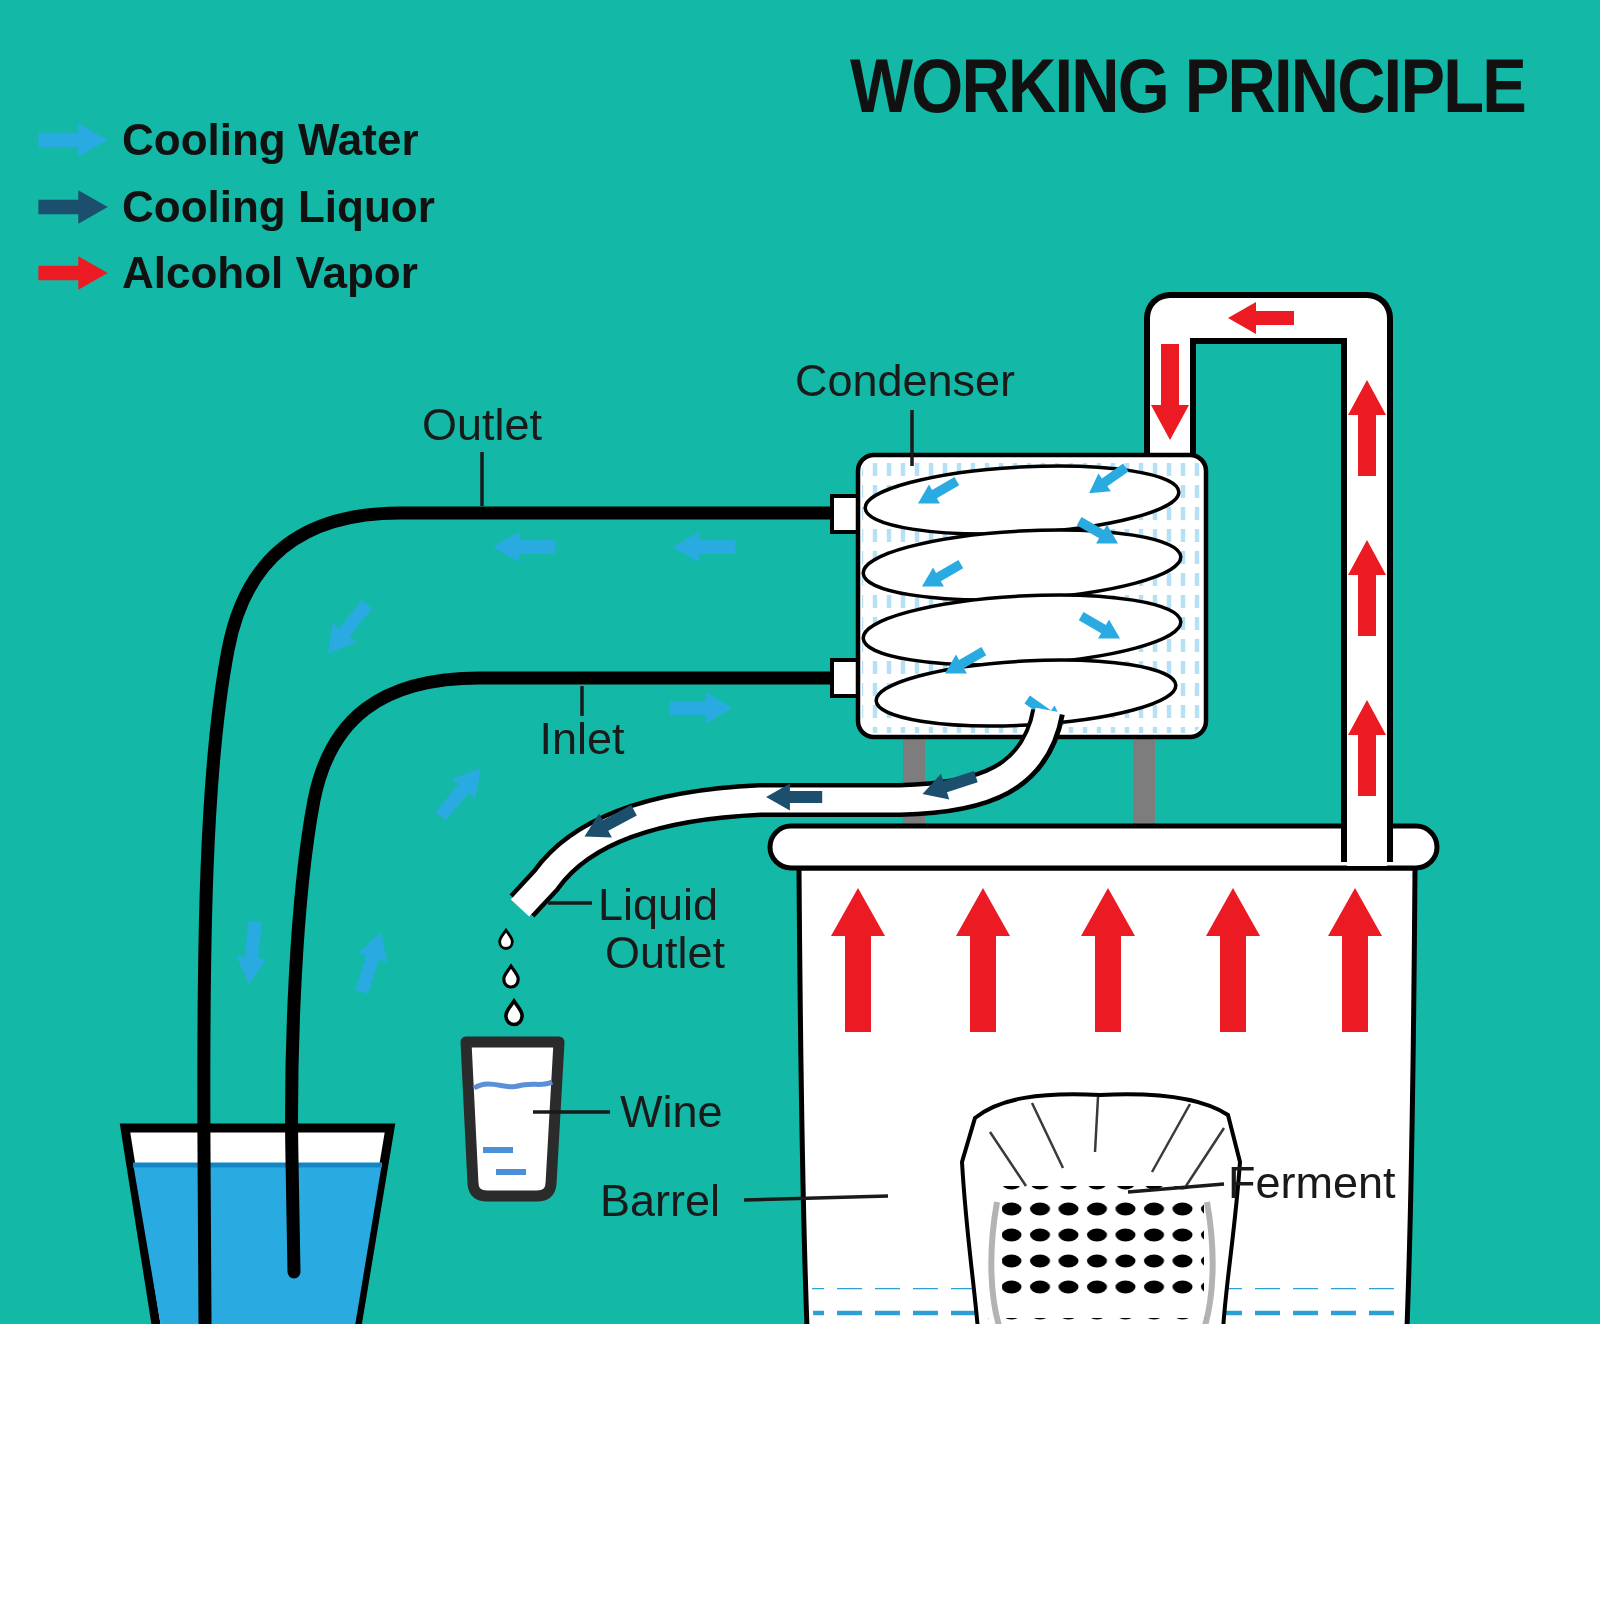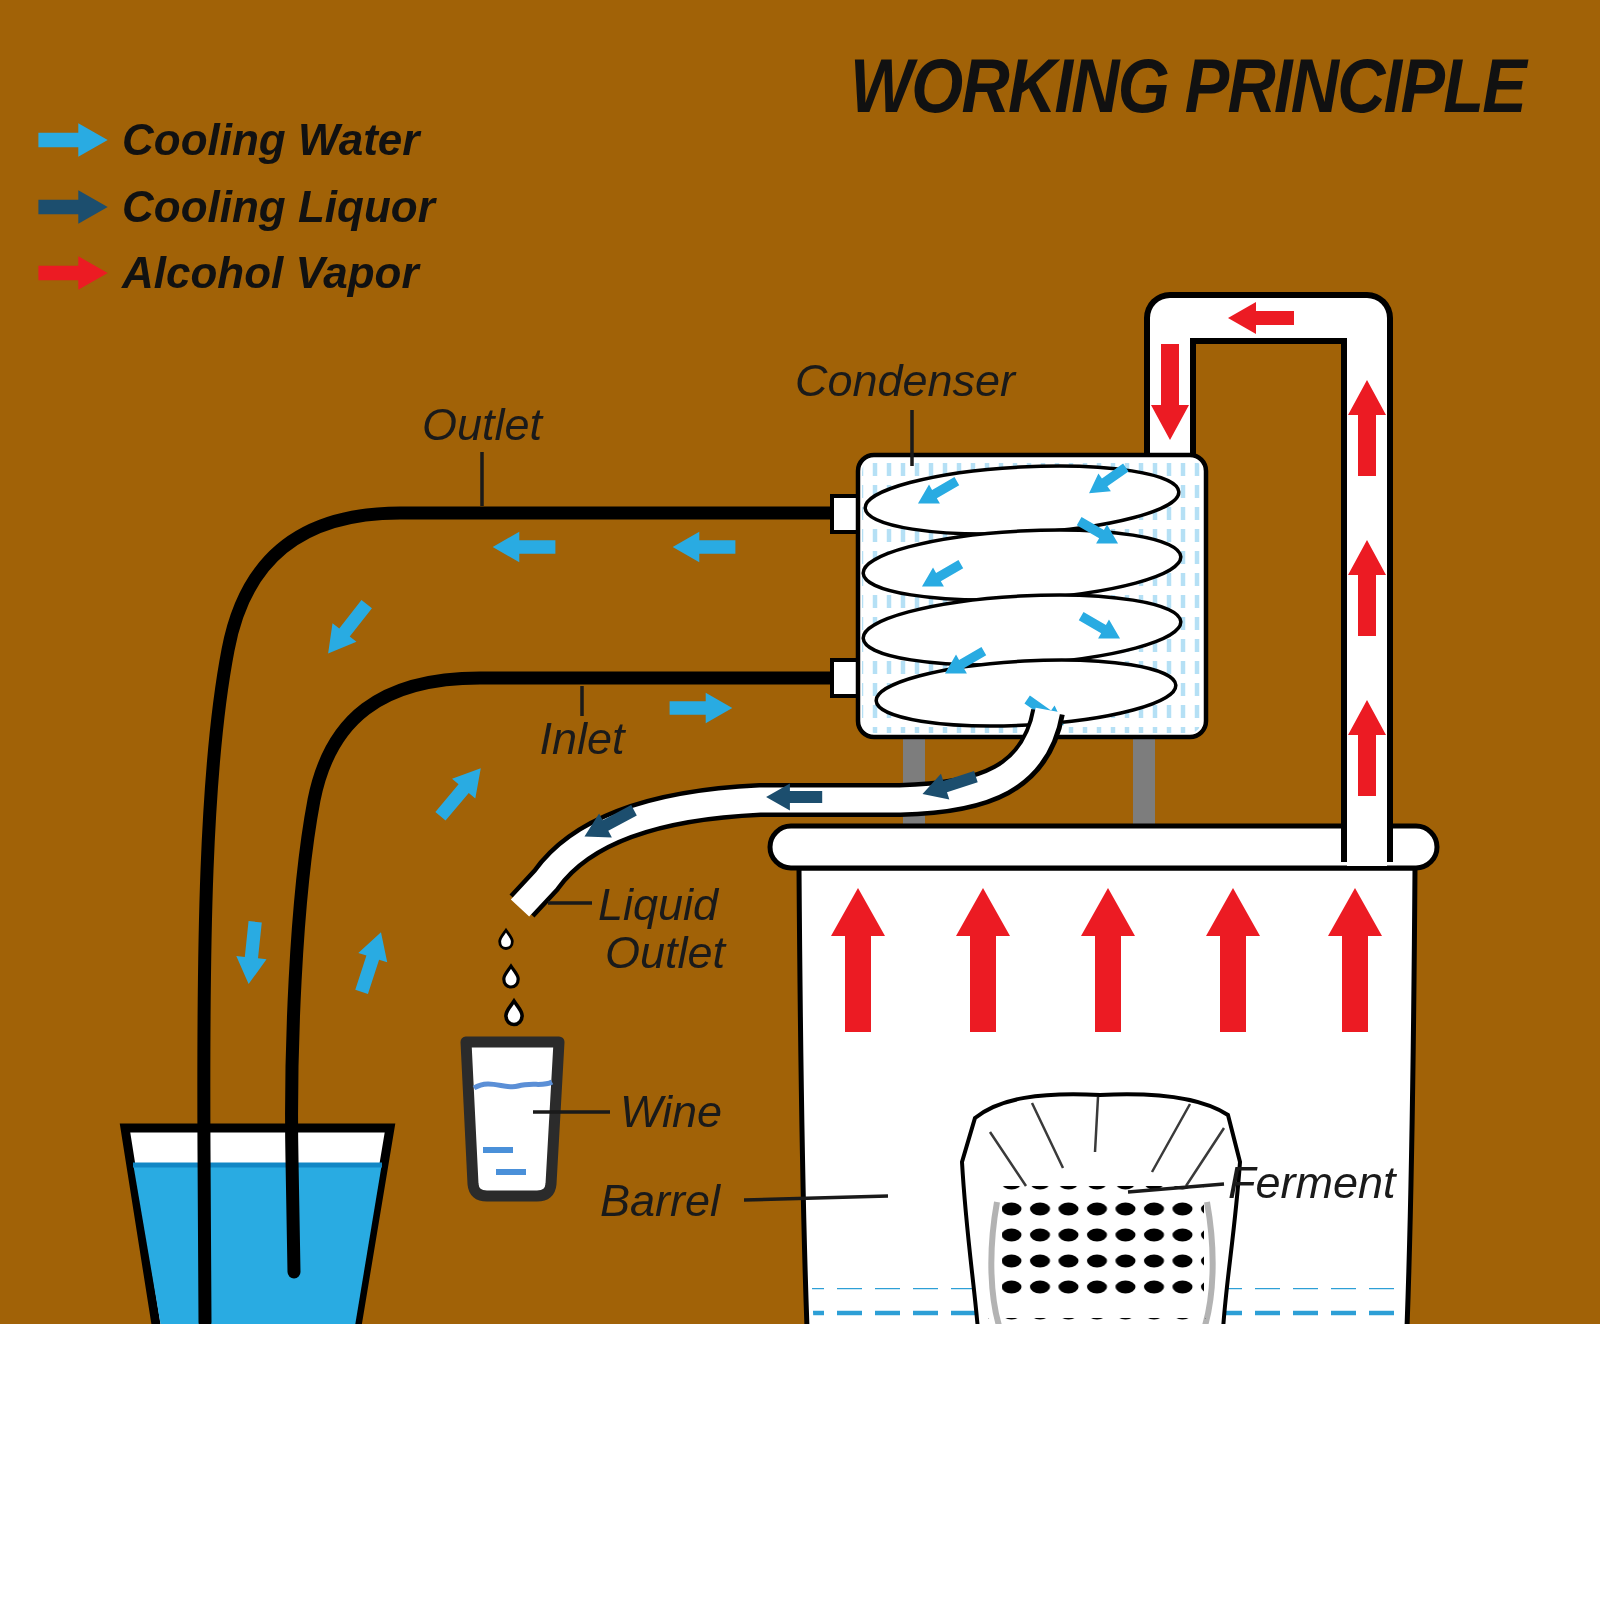--- a/index.html
+++ b/index.html
@@ -1,16 +1,16 @@
 <!DOCTYPE html>
 <html><head>
 <meta charset="utf-8">
 <style>
   html,body{margin:0;padding:0;background:#fff;}
-  .stage{width:1600px;height:1324px;position:relative;background:#a16207;font-style:italic;}
+  .stage{width:1600px;height:1324px;position:relative;background:#14b8a6;}
   svg{display:block;}
   .title-text{font-family:"Liberation Sans",sans-serif;font-weight:bold;fill:#111;letter-spacing:-2px;}
   .leg-text{font-family:"Liberation Sans",sans-serif;font-weight:bold;font-size:44px;fill:#111;}
   .lbl{font-family:"Liberation Sans",sans-serif;font-size:45px;fill:#1a1a1a;}
   .cw{fill:#29ABE2;}
   .cl{fill:#1C4E6E;}
   .av{fill:#EC1B23;}
   .ptr{stroke:#1a1a1a;stroke-width:3.5;fill:none;}
 </style>
 </head>

